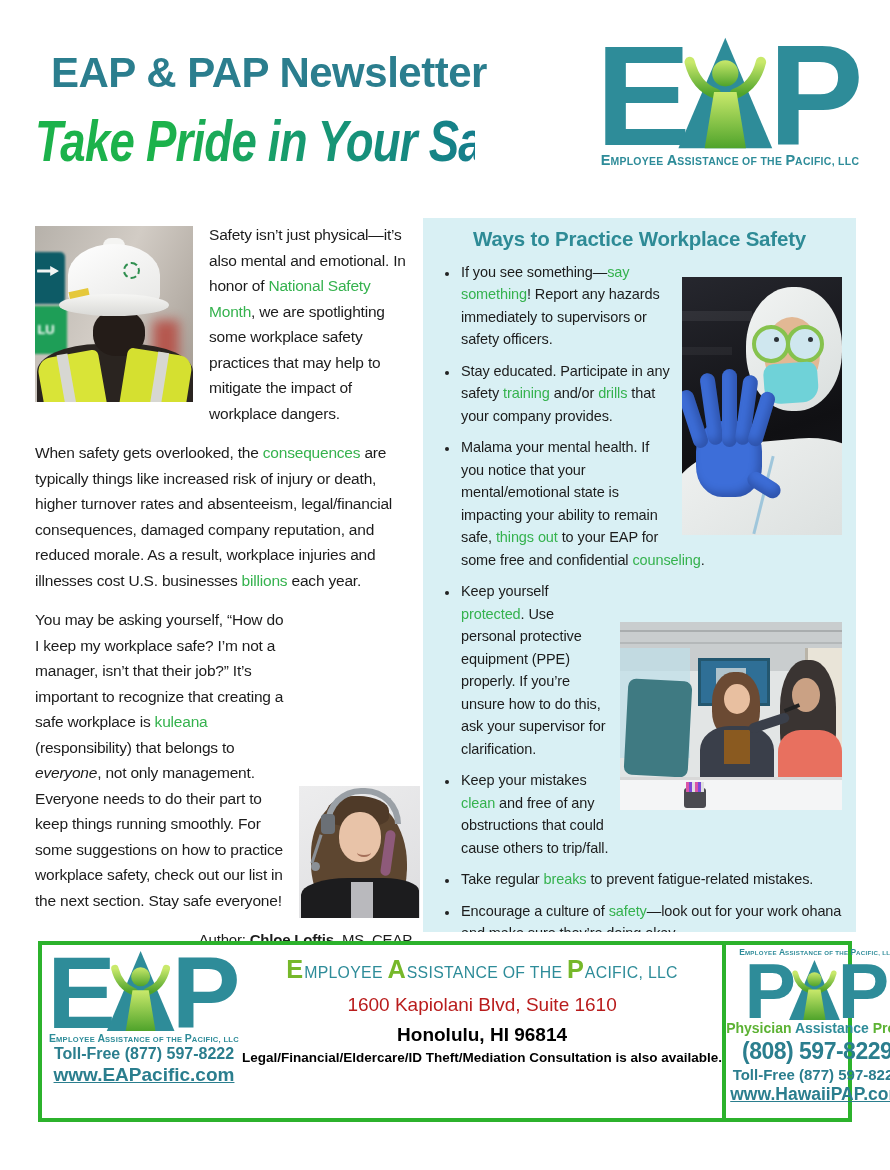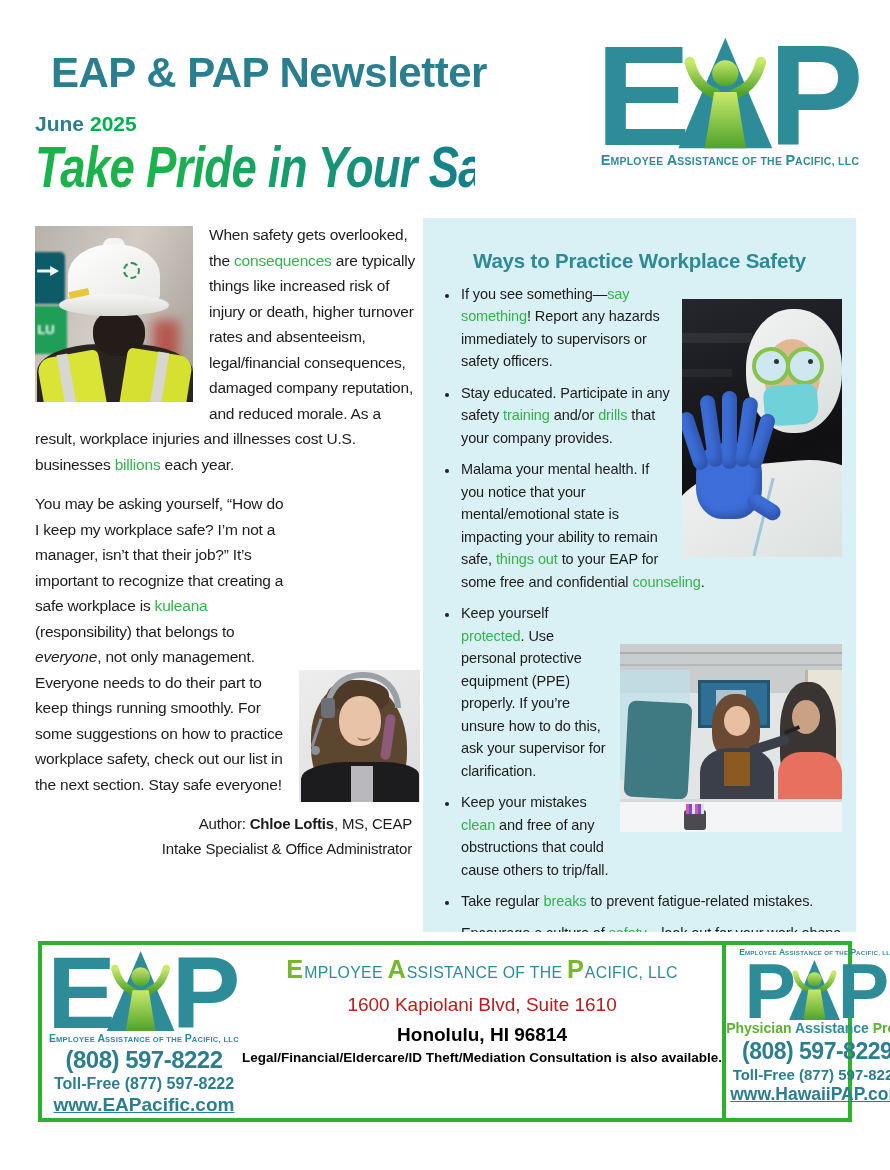--- a/index.html
+++ b/index.html
@@ -34,21 +34,21 @@
   .seg-green{color:var(--accent);}
   .seg-italic{font-style:italic;}
   .seg-bold{font-weight:bold;}
   .seg-pgreen{color:#5CB233;} .seg-pteal{color:var(--teal-logo);}
   
   .left-col{position:absolute;left:35px;top:222px;width:385px;font-size:15.5px;line-height:25.5px;letter-spacing:-.2px;}
   .left-col p{margin:0 0 14px 0;}
   .credit{margin-top:10px;font-size:15px;line-height:25px;text-align:right;padding-right:8px;}
   
   .panel{position:absolute;left:423px;top:218px;width:433px;height:714px;background:var(--panel);
-         padding:30px 14px;box-sizing:border-box;overflow:hidden;font-size:14.5px;line-height:22.5px;letter-spacing:-.1px;}
+         padding:8px 14px;box-sizing:border-box;overflow:hidden;font-size:14.5px;line-height:22.5px;letter-spacing:-.1px;}
   .panel h2{margin:2px 0 10px 0;text-align:center;font-size:20.5px;color:#2E8B96;letter-spacing:-.2px;}
   .panel ul{margin:0;padding:0 0 0 22px;}
   .panel li{margin-bottom:9px;padding-left:2px;}
   .panel li::marker{color:#222;font-size:.85em;}
   
   .ph{position:relative;overflow:hidden;} .ph *{position:absolute;}
   .worker{float:left;width:158px;height:176px;margin:4px 16px 8px 0;background:linear-gradient(115deg,#b6b1aa,#d2ccc5 45%,#a29a91);}
   .w-sign-t{left:-8px;top:26px;width:38px;height:52px;background:#0d5b66;border-radius:5px;filter:blur(1px);}
   .w-arrow{left:2px;top:40px;width:22px;height:10px;background:#f2f5f4;border-radius:5px;clip-path:polygon(0 35%,60% 35%,60% 0,100% 50%,60% 100%,60% 65%,0 65%);}
   .w-sign-g{left:-10px;top:80px;width:42px;height:48px;background:#1e9e57;border-radius:3px;filter:blur(1px);color:#fff;font-weight:bold;font-size:13px;line-height:48px;text-align:center;}
@@ -148,23 +148,20 @@
   <defs>
     <linearGradient id="figgrad" x1="0" y1="0" x2="0" y2="1">
       <stop offset="0" stop-color="#C9E96B"></stop>
         <stop offset="1" stop-color="#4FA32B"></stop>
     </linearGradient>
   </defs>
 </svg>
 
 <div class="header">
   <h1 class="nl-title">EAP &amp; PAP Newsletter</h1>
-  <div class="date-line">
-    <span class="month">June</span><span class="year">2025</span>
-  </div>
   <div class="headline">Take Pride in Your Safety!</div>
 </div>
 
 <div class="logo-block logo-top">
   <svg class="logo-svg" width="268" height="122" viewBox="0 0 270 130">
     <text x="-8" y="120" font-family="Liberation Sans,sans-serif" font-size="152" font-weight="bold" fill="#2E8C99">E</text>
     <polygon points="130,6 80,124 180,124" fill="#2E8C99"></polygon>
     <text x="176" y="120" font-family="Liberation Sans,sans-serif" font-size="152" font-weight="bold" fill="#2E8C99">P</text>
     <path d="M120,66 C104,60 96,48 92,32" stroke="url(#figgrad)" stroke-width="11" stroke-linecap="round" fill="none"></path>
     <path d="M140,66 C156,60 164,48 168,32" stroke="url(#figgrad)" stroke-width="11" stroke-linecap="round" fill="none"></path>
@@ -187,20 +184,21 @@
       <div class="w-vest-r"></div>
     <div class="w-ref-l"></div>
       <div class="w-ref-r"></div>
     <div class="w-hat-ridge"></div>
       <div class="w-hat"></div>
       <div class="w-brim"></div>
     <div class="w-logo"></div>
       <div class="w-strip"></div>
   </div>
 
+  <p><span>Safety isn’t just physical—it’s also mental and emotional. In honor of </span><span class="seg-green">National Safety Month</span><span>, we are spotlighting some workplace safety practices that may help to mitigate the impact of workplace dangers.</span></p>
   <p><span>When safety gets overlooked, the </span><span class="seg-green">consequences</span><span> are typically things like increased risk of injury or death, higher turnover rates and absenteeism, legal/financial consequences, damaged company reputation, and reduced morale. As a result, workplace injuries and illnesses cost U.S. businesses </span><span class="seg-green">billions</span><span> each year.</span></p>
 
   <div class="ph author-ph">
     <div class="a-hair"></div>
       <div class="a-streak"></div>
       <div class="a-bangs"></div>
     <div class="a-face"></div>
       <div class="a-smile"></div>
     <div class="a-band"></div>
       <div class="a-cup"></div>
@@ -286,21 +284,20 @@
     <svg class="logo-svg" width="196" height="88" viewBox="0 0 270 130">
       <text x="-8" y="120" font-family="Liberation Sans,sans-serif" font-size="152" font-weight="bold" fill="#2E8C99">E</text>
       <polygon points="130,6 80,124 180,124" fill="#2E8C99"></polygon>
       <text x="176" y="120" font-family="Liberation Sans,sans-serif" font-size="152" font-weight="bold" fill="#2E8C99">P</text>
       <path d="M120,66 C104,60 96,48 92,32" stroke="url(#figgrad)" stroke-width="11" stroke-linecap="round" fill="none"></path>
       <path d="M140,66 C156,60 164,48 168,32" stroke="url(#figgrad)" stroke-width="11" stroke-linecap="round" fill="none"></path>
       <circle cx="130" cy="44" r="14" fill="url(#figgrad)"></circle>
       <path d="M118,64 L142,64 L152,124 L108,124 Z" fill="url(#figgrad)"></path>
     </svg>
     <div class="org-line"><span class="seg-init">E</span><span class="seg-caps">mployee </span><span class="seg-init">A</span><span class="seg-caps">ssistance of the </span><span class="seg-init">P</span><span class="seg-caps">acific, llc</span></div>
-    <div class="f-phone">(808) 597-8222</div>
     <div class="f-tollfree">Toll-Free (877) 597-8222</div>
     <a class="f-site" href="#">www.EAPacific.com</a>
   </div>
 
   <div class="f-center">
     <div class="f-org-big"><span class="seg-init">E</span><span class="seg-caps">mployee </span><span class="seg-init">A</span><span class="seg-caps">ssistance of the </span><span class="seg-init">P</span><span class="seg-caps">acific, llc</span></div>
     <div class="f-addr">1600 Kapiolani Blvd, Suite 1610</div>
     <div class="f-addr2">Honolulu, HI 96814</div>
     <div class="f-note2">Legal/Financial/Eldercare/ID Theft/Mediation Consultation is also available.</div>
   </div>

